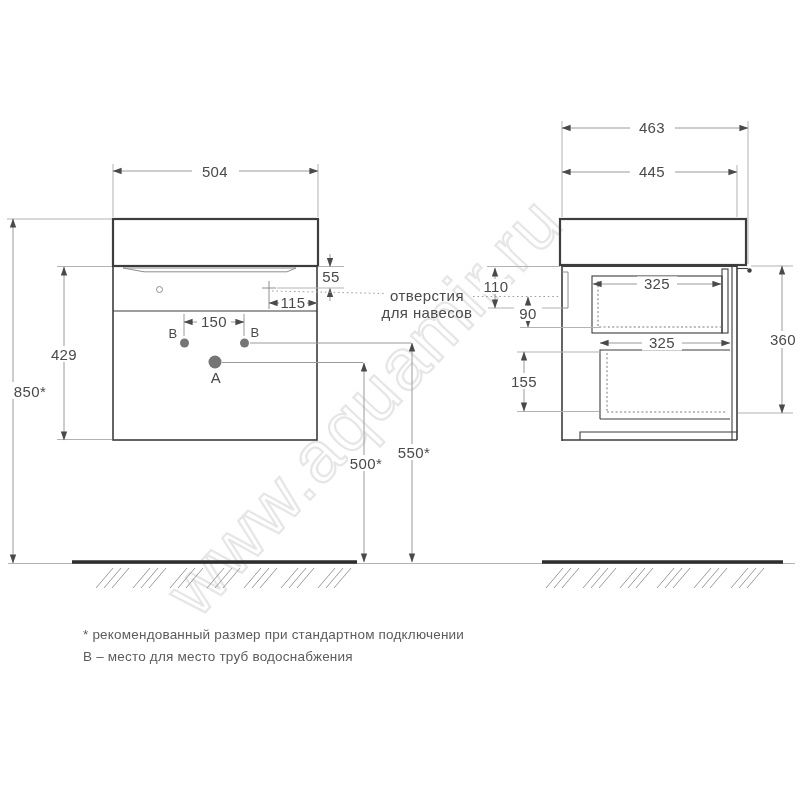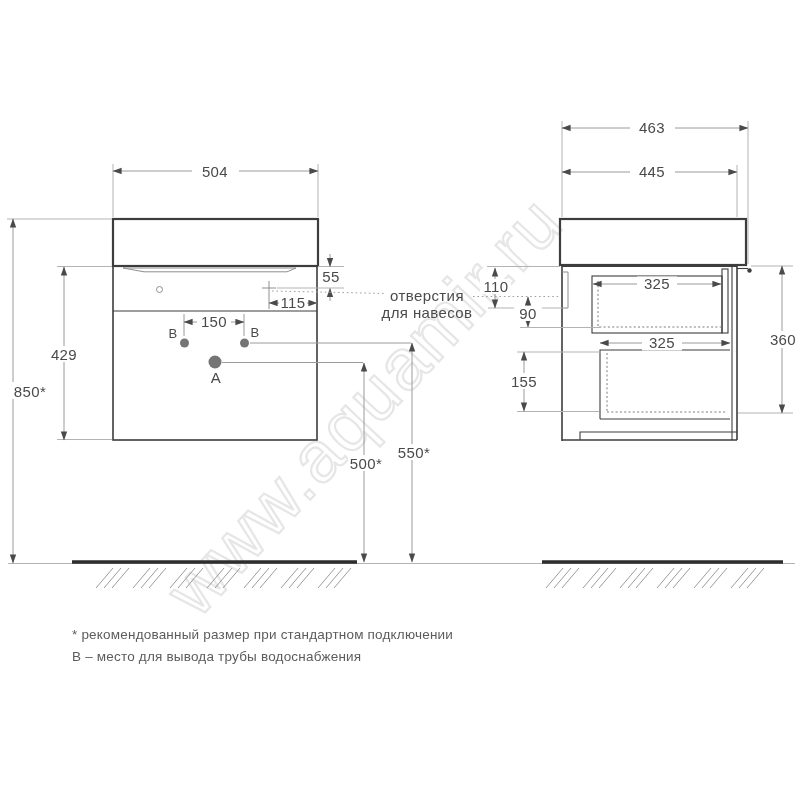--- a/index.html
+++ b/index.html
@@ -19,21 +19,21 @@
   .dash{fill:none;stroke:#7a7a7a;stroke-width:1px;stroke-dasharray:2 2.3;}
   .dot{fill:none;stroke:#a0a0a0;stroke-width:1px;stroke-dasharray:1.6 2.8;}
   .lbl{fill:#fff;stroke:none;}
   .num{fill:var(--text);font-size:15px;text-anchor:middle;letter-spacing:.4px;}
   .sm{font-size:13px;}
   .hole{fill:var(--holeFill);stroke:none;}
   .thick{stroke:var(--ground);stroke-width:3.4px;}
   .hatch line{stroke:#9c9c9c;stroke-width:1px;}
   .wm{fill:none;stroke:var(--watermark);stroke-width:2.2px;font-size:72px;
       letter-spacing:2px;opacity:.95;font-family:"Liberation Sans",sans-serif;}
-  .footnotes{position:absolute;left:72px;top:624px;color:#5c5c5c;
+  .footnotes{position:absolute;left:83px;top:624px;color:#5c5c5c;
              font-size:13.5px;line-height:22px;letter-spacing:.2px;}
 </style>
 </head>
 <body>
 
 <svg class="draw" width="800" height="800" viewBox="0 0 800 800">
   <defs>
     <marker id="ar" orient="auto-start-reverse" markerUnits="userSpaceOnUse" markerWidth="10" markerHeight="8" refX="8.6" refY="3.2">
       <path d="M9,3.2 L0,0 L0,6.4 Z" fill="#4a4a4a"></path>
     </marker>
@@ -197,14 +197,14 @@
     <use href="#hg" x="583" y="566"></use>
     <use href="#hg" x="620" y="566"></use>
     <use href="#hg" x="657" y="566"></use>
     <use href="#hg" x="694" y="566"></use>
     <use href="#hg" x="731" y="566"></use>
   </g>
 </svg>
 
 <div class="footnotes">
   <div>* рекомендованный размер при стандартном подключении</div>
-  <div>В – место для вывода трубы водоснабжения</div>
+  <div>В – место для место труб водоснабжения</div>
 </div>
 
 </body></html>

